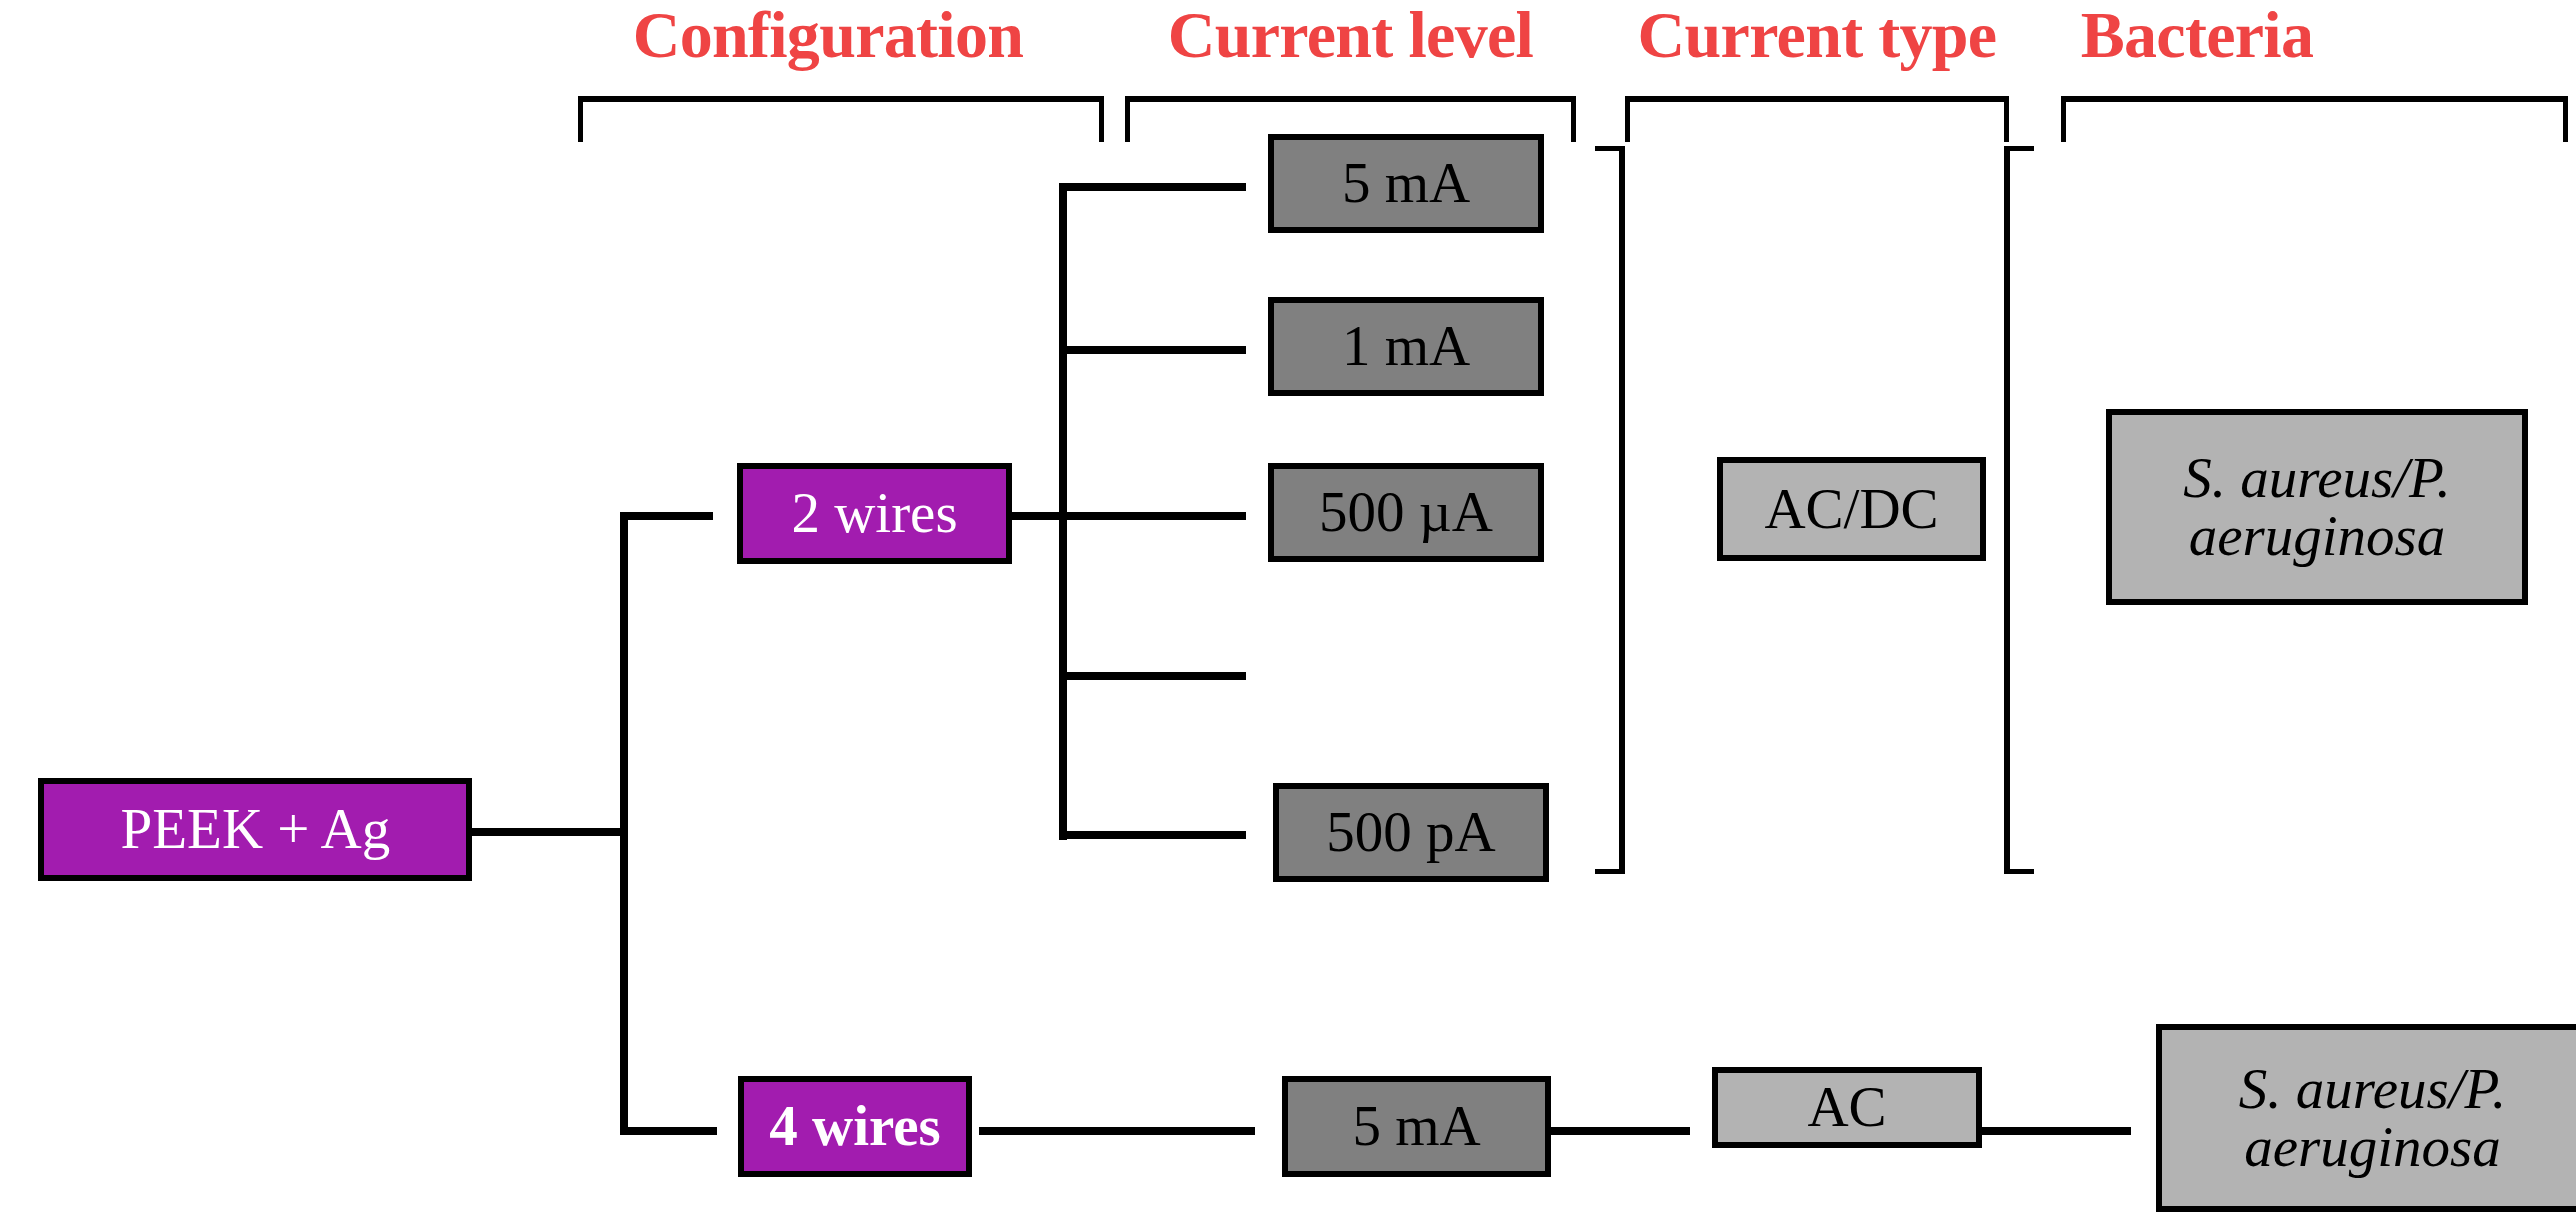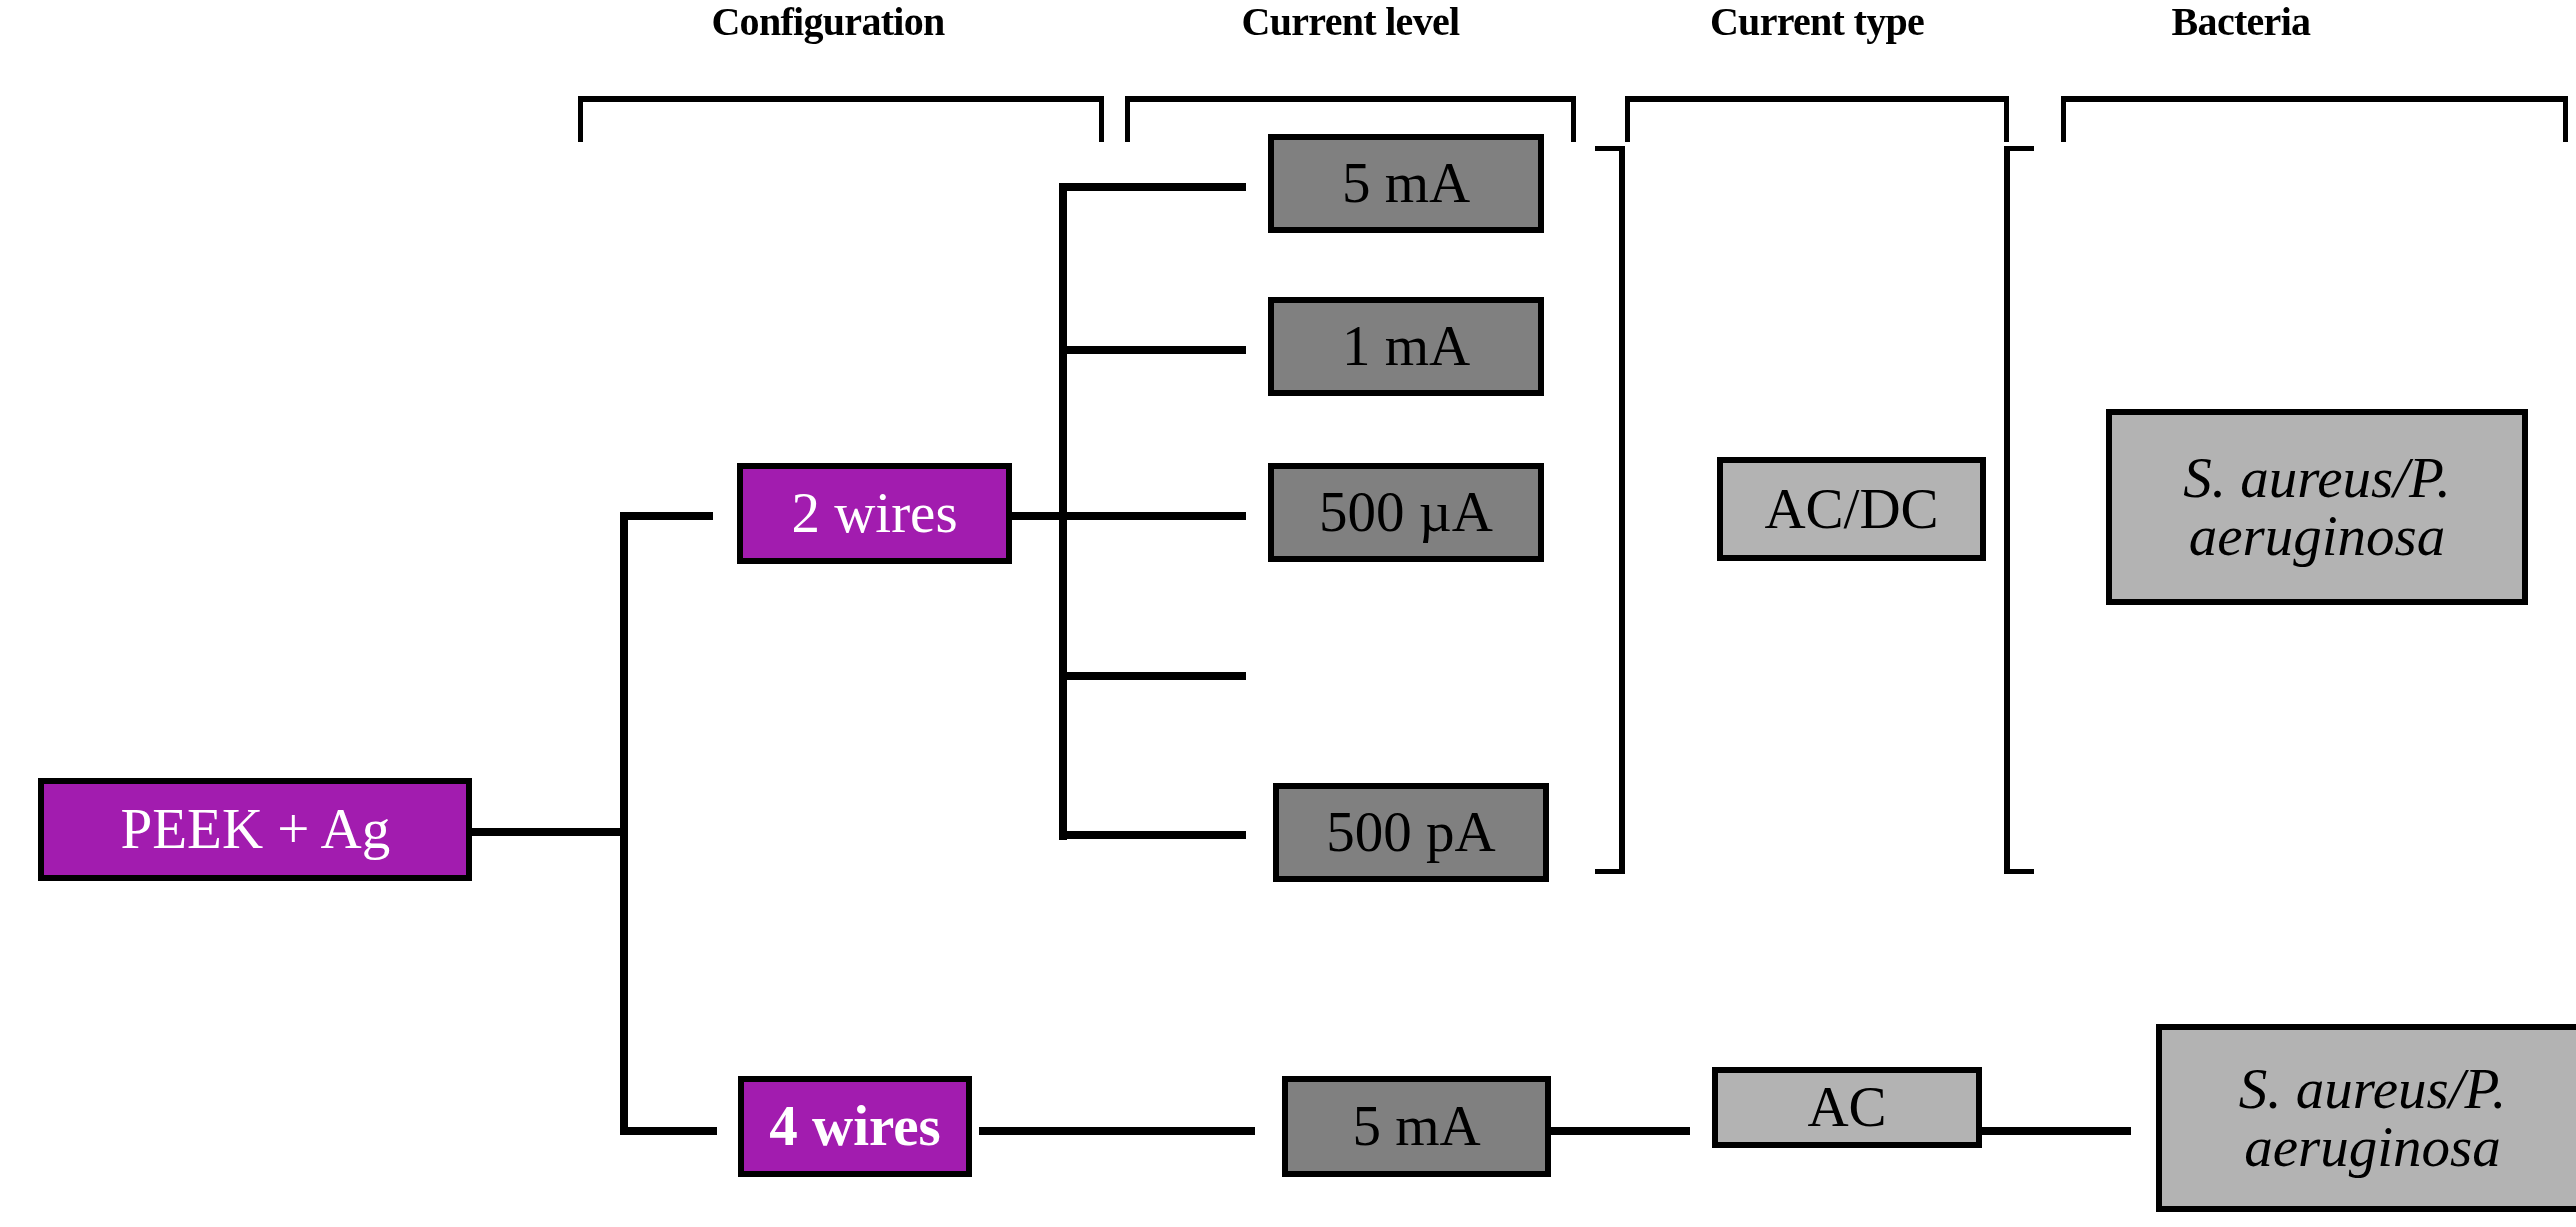--- a/index.html
+++ b/index.html
@@ -14,23 +14,23 @@
     background: #ffffff;
     font-family: "Liberation Serif", "DejaVu Serif", serif;
     overflow: hidden;
   }
 
   
   .col-header {
     position: absolute;
     text-align: center;
     font-weight: bold;
-    font-size: 40px;
+    font-size: 66px;
     line-height: 1;
-    color: #000000;
+    color: #ef4444;
     white-space: nowrap;
     letter-spacing: -0.7px;
   }
 
   
   .hbracket {
     position: absolute;
     border-top: 6.7px solid #000;
     border-left: 5.2px solid #000;
     border-right: 5.2px solid #000;
@@ -79,21 +79,21 @@
   }
 </style>
 </head>
 <body>
 
 <div id="stage">
 
   <div class="col-header" style="left:567px; top:1.5px; width:522px;">Configuration</div>
   <div class="col-header" style="left:1119px; top:1.5px; width:463px;">Current level</div>
   <div class="col-header" style="left:1608px; top:1.5px; width:418px;">Current type</div>
-  <div class="col-header" style="left:1991px; top:1.5px; width:500px;">Bacteria</div>
+  <div class="col-header" style="left:1947px; top:1.5px; width:500px;">Bacteria</div>
 
   <div class="hbracket" style="left:578px; top:96px; width:526px; height:46px;"></div>
   <div class="hbracket" style="left:1125px; top:96px; width:451px; height:46px;"></div>
   <div class="hbracket" style="left:1625px; top:96px; width:384px; height:46px;"></div>
   <div class="hbracket" style="left:2061px; top:96px; width:507px; height:46px;"></div>
 
   <div class="vbracket right-edge" style="left:1595px; top:146px; width:30px; height:728px;"></div>
   <div class="vbracket left-edge" style="left:2004px; top:146px; width:30px; height:728px;"></div>
 
   <div class="hline" style="left:440px; top:828px; width:187px;"></div>

